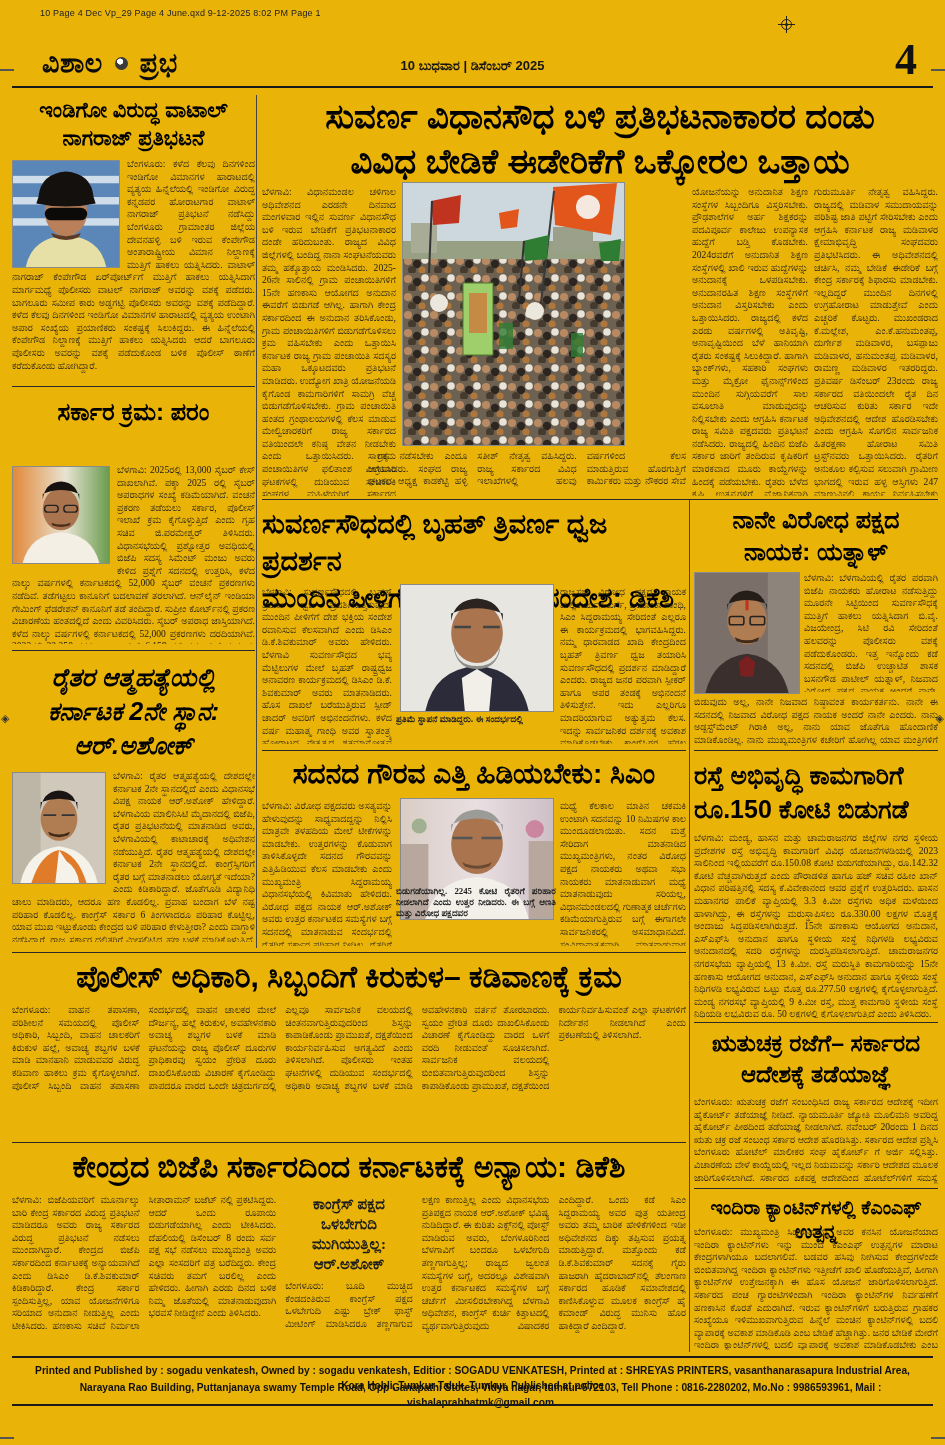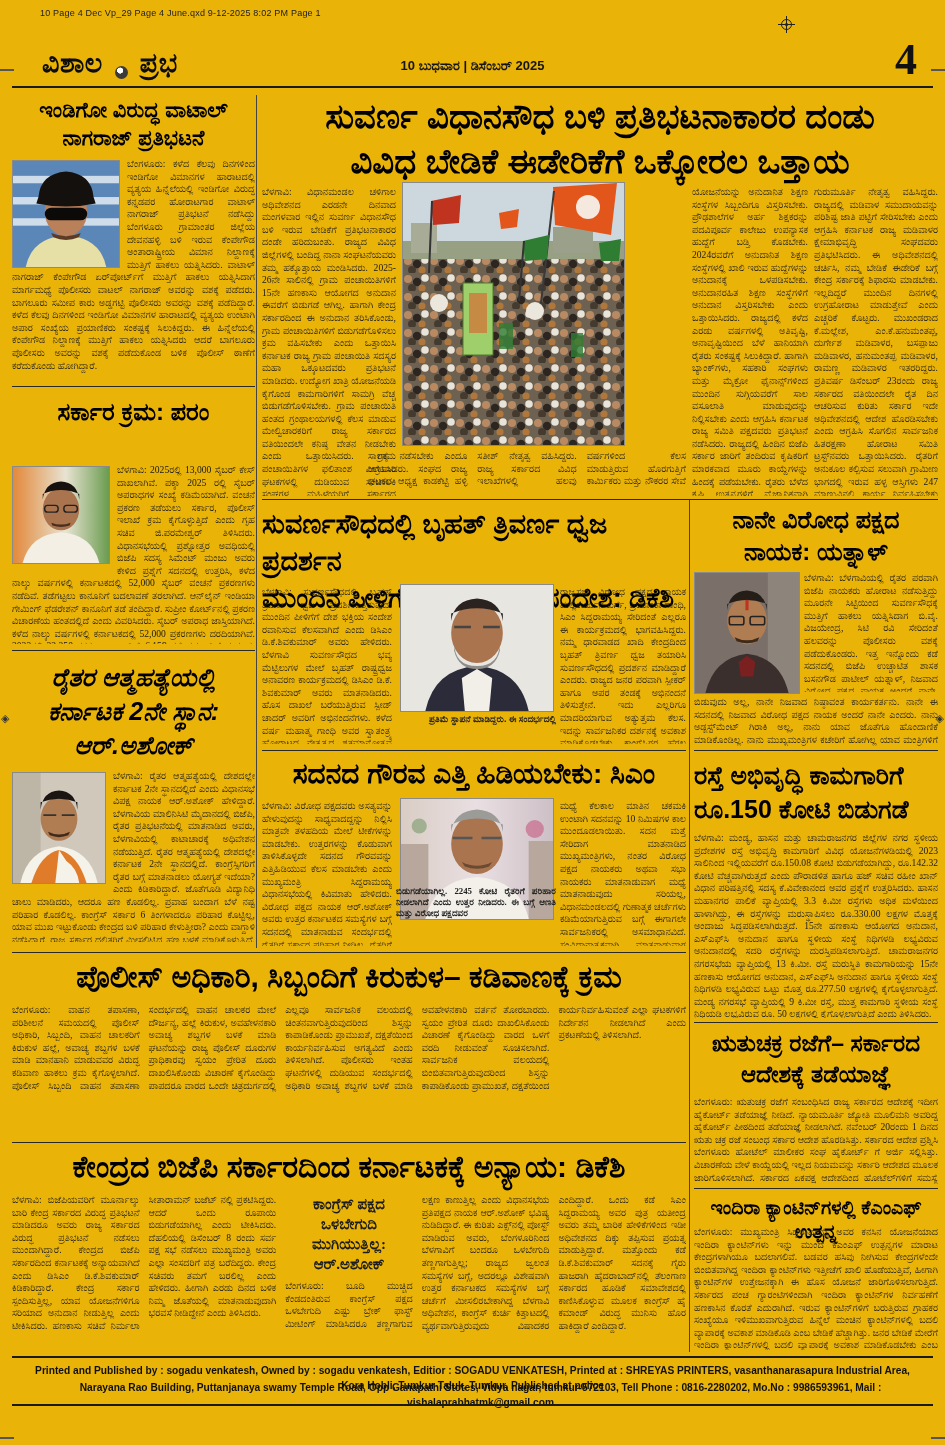--- a/index.html
+++ b/index.html
@@ -1,33 +1,33 @@
 <!DOCTYPE html>
 <html><head>
 <meta charset="utf-8">
 <style>
   html,body{margin:0;padding:0;background:#e8e8e6;}
   .page{position:relative;width:945px;height:1445px;background:#eab308;margin:0 auto;
         font-family:"Liberation Sans","DejaVu Sans",sans-serif;color:#111;overflow:hidden;}
   .abs{position:absolute;}
   .slug{font-size:9px;color:#222;letter-spacing:.2px;}
-  .mast-logo{font-size:27px;font-weight:bold;color:#0c0c0c;letter-spacing:.5px;display:flex;align-items:flex-end;gap:12px;}
+  .mast-logo{font-size:27px;font-weight:bold;color:#0c0c0c;letter-spacing:.5px;display:flex;align-items:center;gap:12px;}
   .emblem{width:13px;height:13px;border-radius:50%;background:radial-gradient(circle at 40% 35%,#fff 0 25%,#3a3a3a 28% 100%);display:inline-block;}
   .dateline{font-size:13px;font-weight:bold;text-align:center;color:#151515;}
   .pagenum{font-size:44px;font-weight:bold;font-family:"Liberation Serif","DejaVu Serif",serif;}
   .hr{background:#1a1a1a;height:2px;}
   .hr1{background:#2a2a2a;height:1px;}
   .vr{background:#444;width:1px;}
   .head{font-weight:bold;color:#000;text-align:center;font-family:"Liberation Sans","DejaVu Sans",sans-serif;}
   .body-txt{font-size:9.6px;line-height:12.6px;text-align:justify;color:#1c1c1c;overflow:hidden;
             font-family:"Liberation Serif","DejaVu Serif",serif;}
   .photo{border:1px solid #8a8a8a;overflow:hidden;background:#ccc;}
   .photo svg{display:block;width:100%;height:100%;}
   .float-photo{float:left;margin:2px 7px 3px 0;}
-  .cap{font-size:8.8px;line-height:11px;font-weight:bold;text-align:right;color:#222;overflow:hidden;}
+  .cap{font-size:8.8px;line-height:11px;font-weight:bold;text-align:left;color:#222;overflow:hidden;}
   .cols5{column-count:5;column-gap:9px;}
   .cols3{column-count:3;column-gap:10px;}
   .subhead-inline{font-size:15px;line-height:20px;font-weight:bold;text-align:center;margin:6px 0;break-inside:avoid;}
   .footer-txt{font-size:10.2px;font-weight:bold;text-align:center;color:#101010;line-height:15px;}
   .regmark{color:#333;font-size:13px;}
   .tick{background:#555;}
 </style>
 </head>
 <body>
 

